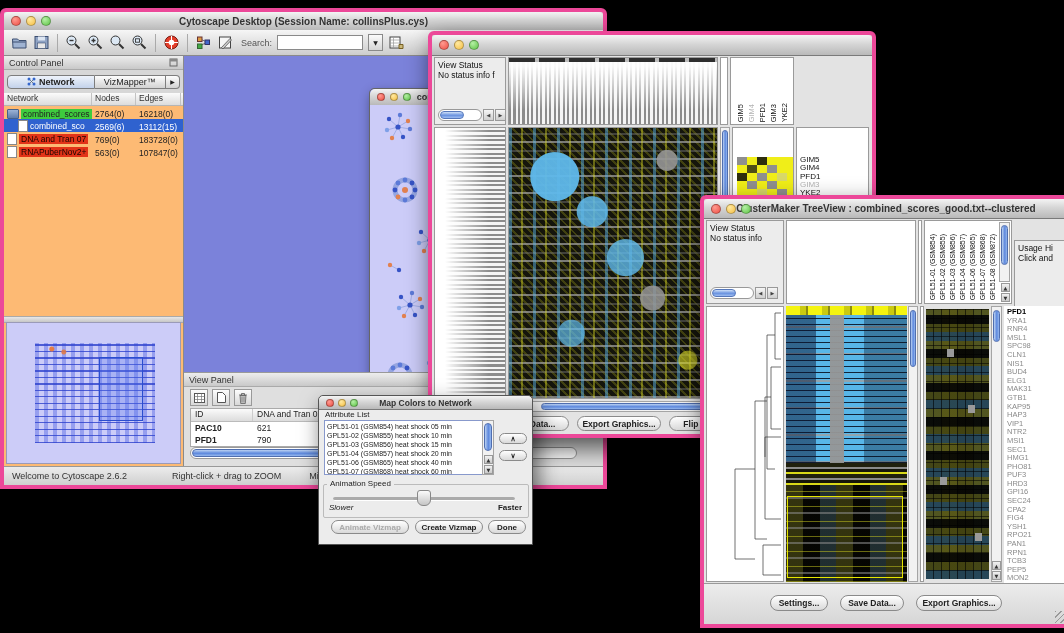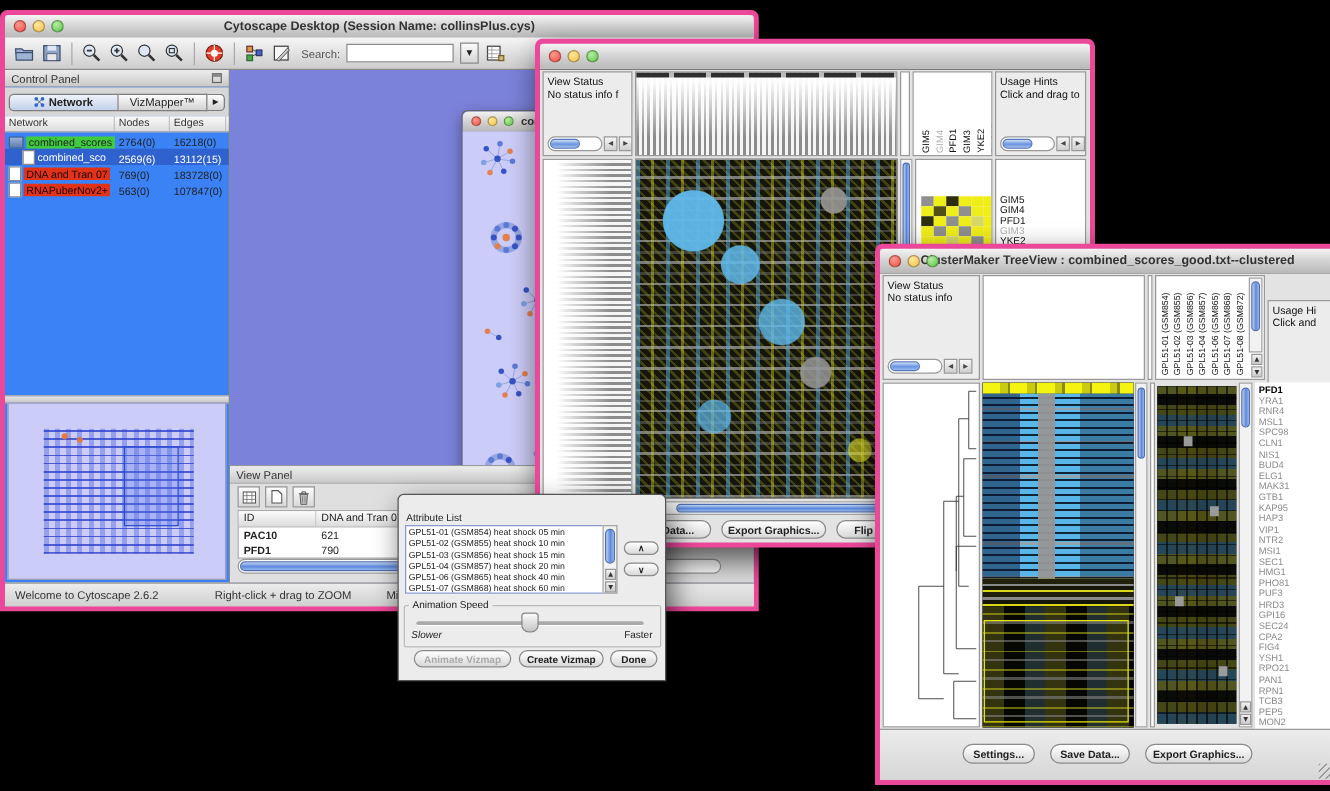--- a/index.html
+++ b/index.html
@@ -46,21 +46,21 @@
   
   #toolbar{position:absolute;left:0;top:18px;width:100%;height:26px;box-sizing:border-box;
            background:linear-gradient(#f6f6f6,#cdcdcd);border-bottom:1px solid #8a8a8a;
            display:flex;align-items:center;gap:5px;padding:0 7px;}
   .ti{width:17px;height:17px;flex:0 0 auto;}
   .tsep{width:1px;height:18px;background:#aaa;margin:0 2px;}
   #searchlbl{font-size:9px;color:#555;margin-left:2px;}
   #searchbox{width:80px;height:13px;border:1px solid #8a8a8a;background:#fff;font-size:9px;padding:0 2px;}
   #searchdrop{width:13px;height:15px;border:1px solid #8a8a8a;background:linear-gradient(#fbfbfb,#d5d5d5);
               font-size:6px;display:flex;align-items:center;justify-content:center;font-family:"DejaVu Sans",sans-serif;}
-  #cpanel{position:absolute;left:0;top:44px;width:180px;height:410px;background:#3b82f6;
+  #cpanel{position:absolute;left:0;top:44px;width:180px;height:410px;background:#fdba74;
           border-right:1px solid #8a8a8a;box-sizing:border-box;}
   #cphead{height:13px;background:linear-gradient(#ededed,#c9c9c9);border-bottom:1px solid #aaa;
           font-size:9px;color:#333;display:flex;align-items:center;padding:0 5px;justify-content:space-between;}
   #cptabs{height:19px;display:flex;align-items:center;padding:2px 3px;background:#d7d7d7;gap:0;}
   .cptab{height:14px;border:1px solid #7d7d7d;font-size:9px;display:flex;align-items:center;
          justify-content:center;background:linear-gradient(#fdfdfd,#d2d2d2);color:#222;box-sizing:border-box;}
   #nettab{width:88px;border-radius:4px 0 0 4px;background:linear-gradient(#eef3fb,#c3d2ea);font-weight:bold;gap:3px;}
   #viztab{width:72px;border-left:none;}
   #moretab{width:14px;border-left:none;border-radius:0 4px 4px 0;font-size:6px;font-family:"DejaVu Sans",sans-serif;}
   #nth{display:flex;height:12px;background:linear-gradient(#fbfbfb,#dcdcdc);border-bottom:1px solid #b5b5b5;
@@ -491,31 +491,20 @@
     <div class="pane white" style="left:298px;top:22px;width:64px;height:68px;">
       <div id="tv1-collabels">
           <div class="vlab">GIM5</div>
           <div class="vlab">GIM4</div>
           <div class="vlab">PFD1</div>
           <div class="vlab">GIM3</div>
           <div class="vlab">YKE2</div>
           <div class="vlab">PAC10</div>
         </div>
     </div>
-    <div class="pane" style="left:364px;top:22px;width:73px;height:68px;">
-      <div class="ptxt">Usage Hints</div>
-      <div class="ptxt" style="padding-top:0">Click and drag to</div>
-      <div class="sw" style="left:3px;bottom:3px;">
-        <div class="swt">
-            <div class="swh"></div>
-          </div>
-        <div class="swb">◀</div>
-        <div class="swb">▶</div>
-      </div>
-    </div>
 
     <div class="pane" id="tv1-rowd" style="left:2px;top:92px;width:72px;height:272px;"></div>
     <div class="pane" id="tv1-heat" style="left:76px;top:92px;width:210px;height:272px;"></div>
     <div class="vsb" style="left:288px;top:92px;width:10px;height:272px;">
       <div class="vth" style="top:2px;height:88px;"></div>
     </div>
     <div class="pane white" style="left:300px;top:92px;width:62px;height:272px;">
       <div id="tv1-matrix">
           <div style="background: rgb(143, 143, 143);"></div>
           <div style="background: rgb(240, 238, 24);"></div>
@@ -688,20 +677,28 @@
 
     <div style="position:absolute;left:0;bottom:0;width:100%;height:40px;background:linear-gradient(#ececec,#d6d6d6);border-top:1px solid #999;">
       <button class="pill" style="left:66px;top:11px;width:58px;height:16px;">Settings...</button>
       <button class="pill" style="left:136px;top:11px;width:64px;height:16px;">Save Data...</button>
       <button class="pill" style="left:212px;top:11px;width:86px;height:16px;">Export Graphics...</button>
       <div class="grip"></div>
     </div>
   </div>
 
   <div id="dlg" style="left:318px;top:395px;width:213px;height:148px;z-index:3;">
+    <div class="tbar">
+      <div class="lights" style="gap:4px">
+          <div class="lt r"></div>
+        <div class="lt y"></div>
+        <div class="lt g"></div>
+        </div>
+      <span>Map Colors to Network</span>
+    </div>
     <div style="position:absolute;left:6px;top:14px;font-size:8px;">Attribute List</div>
     <div id="attrlist">
         <div>GPL51-01 (GSM854) heat shock 05 min</div>
         <div>GPL51-02 (GSM855) heat shock 10 min</div>
         <div>GPL51-03 (GSM856) heat shock 15 min</div>
         <div>GPL51-04 (GSM857) heat shock 20 min</div>
         <div>GPL51-06 (GSM865) heat shock 40 min</div>
         <div>GPL51-07 (GSM868) heat shock 60 min</div>
       </div>
     <div class="vsb" id="attrsb">
@@ -709,19 +706,19 @@
       <div class="arr" style="left:1px;bottom:10px;">▲</div>
       <div class="arr" style="left:1px;bottom:0;">▼</div>
     </div>
     <button class="pill" style="left:180px;top:37px;width:28px;height:11px;font-size:7px;">∧</button>
     <button class="pill" style="left:180px;top:54px;width:28px;height:11px;font-size:7px;">∨</button>
     <div id="grpbox"></div>
     <div id="grplbl">Animation Speed</div>
     <div id="slider-track"></div>
     <div id="slider-thumb"></div>
     <div style="position:absolute;left:10px;top:107px;font-size:8px;font-style:italic;">Slower</div>
-    <div style="position:absolute;right:10px;top:107px;font-size:8px;">Faster</div>
+    <div style="position:absolute;right:10px;top:107px;font-size:8px;font-weight:bold;">Faster</div>
     <button class="pill dim-btn" style="left:12px;top:124px;width:78px;height:14px;font-size:8px;">Animate Vizmap</button>
     <button class="pill" style="left:96px;top:124px;width:68px;height:14px;font-size:8px;">Create Vizmap</button>
     <button class="pill" style="left:169px;top:124px;width:38px;height: 14px;font-size:8px;">Done</button>
   </div>
 
 </div>
 
 </body></html>

